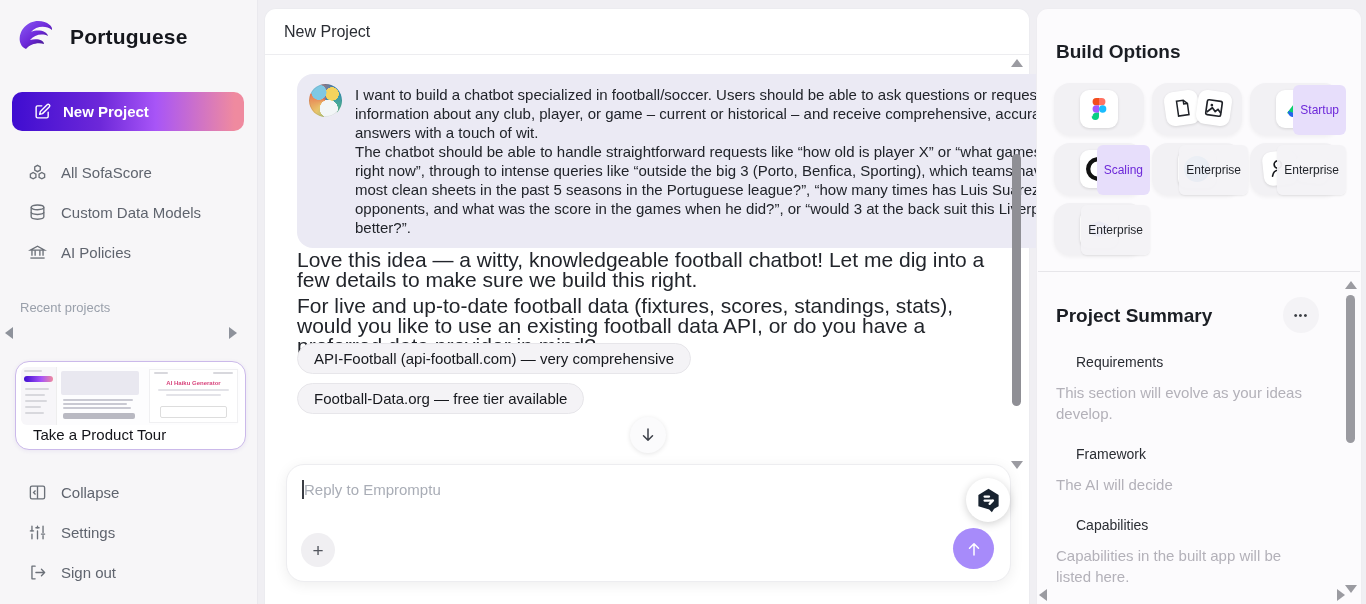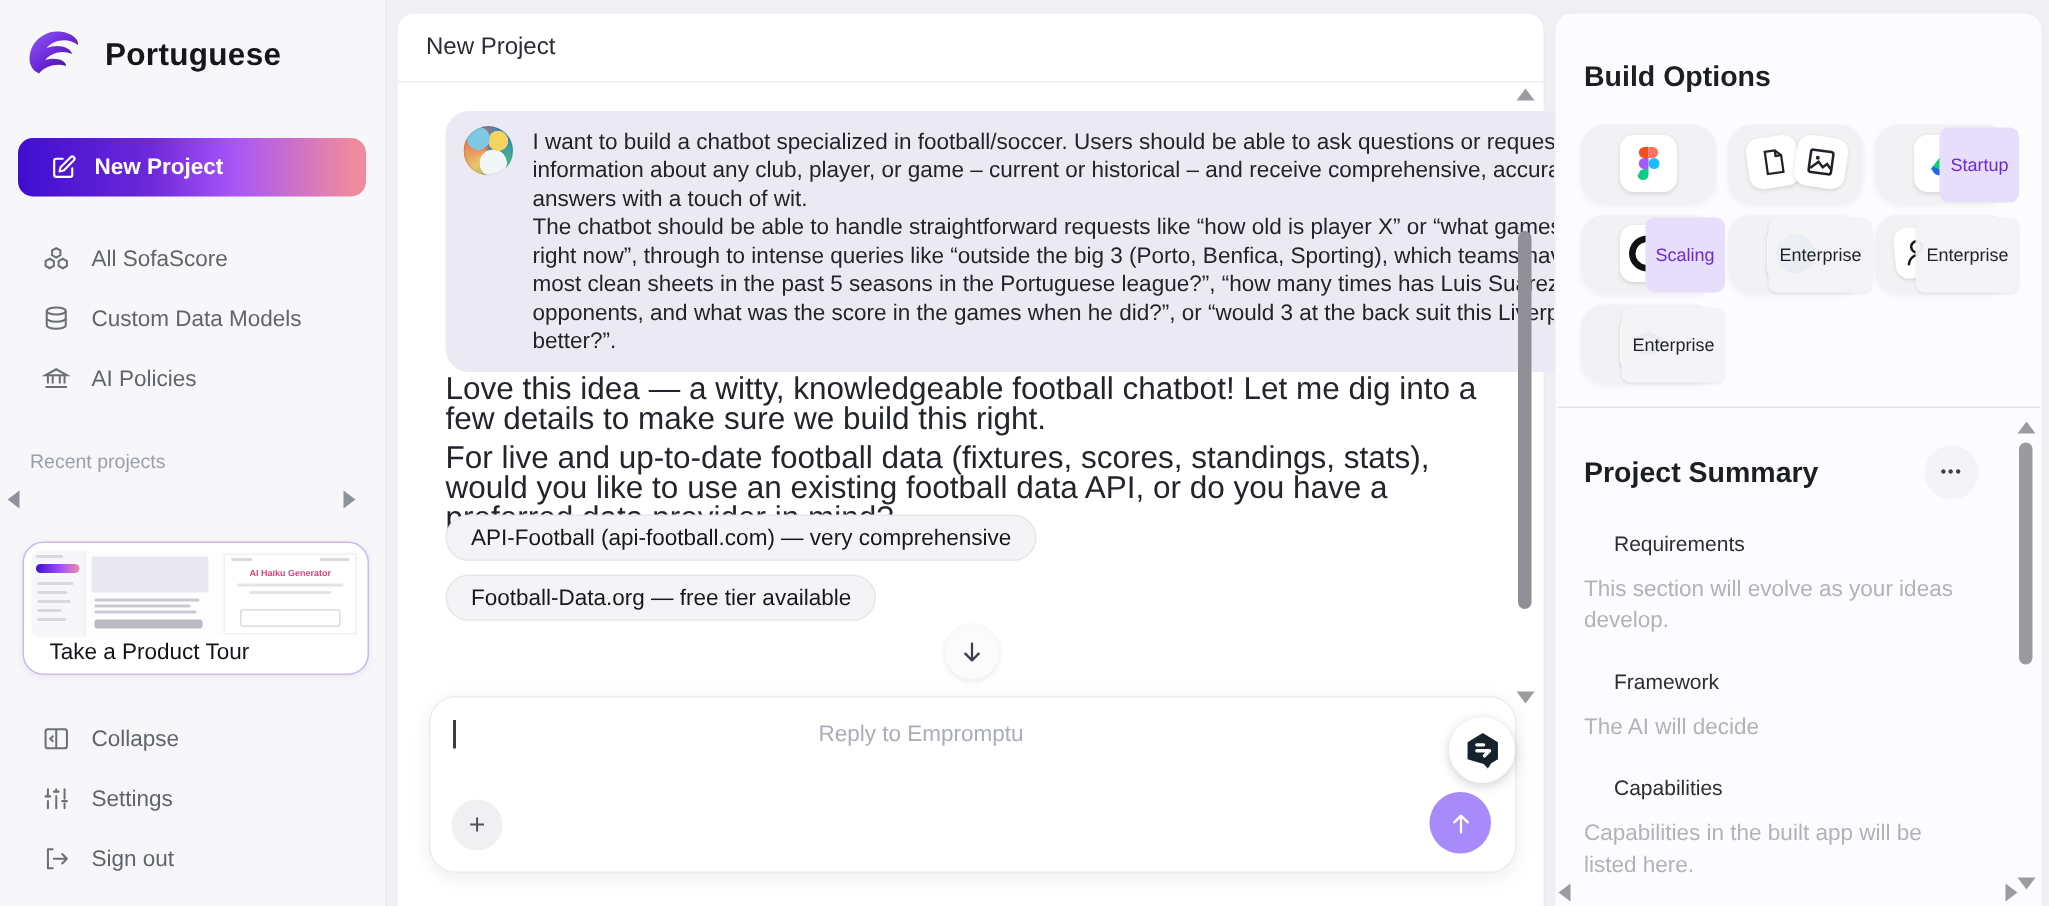--- a/index.html
+++ b/index.html
@@ -52,21 +52,21 @@
 
   
   .chat-scrollbar { position:absolute; right:8px; top:50px; width:10px; height:410px; }
   .tri { width:0; height:0; position:absolute; cursor:pointer; }
   .tri.up   { left:0; top:0;    border-left:6px solid transparent; border-right:6px solid transparent; border-bottom:8px solid #9b9ba1; }
   .tri.down { left:0; bottom:0; border-left:6px solid transparent; border-right:6px solid transparent; border-top:8px solid #9b9ba1; }
   .chat-thumb { position:absolute; left:1px; top:95px; width:9px; height:252px; border-radius:5px; background:#8f8f95; cursor:grab; }
 
   
   .composer { position:absolute; left:21px; top:455px; width:725px; height:118px; background:#fff; border:1px solid #ededf0; border-radius:18px; box-shadow:0 3px 14px rgba(0,0,0,.07); }
-  .composer input { position:absolute; left:17px; top:12px; width:620px; height:24px; border:none; outline:none; font-size:15px; color:#22252b; font-family:inherit; background:transparent;text-align:center; }
+  .composer input { position:absolute; left:17px; top:12px; width:620px; height:24px; border:none; outline:none; font-size:15px; color:#22252b; font-family:inherit; background:transparent; }
   .composer input::placeholder { color:#a9adb6; }
   .caret { position:absolute; left:15px; top:15px; width:1.5px; height:19px; background:#3a3d44; }
   .add-btn { position:absolute; left:14px; bottom:14px; width:34px; height:34px; border-radius:50%; background:#f0eff2; border:none; cursor:pointer; font-size:19px; color:#53565e; line-height:1; }
   .send-btn { position:absolute; right:16px; bottom:12px; width:41px; height:41px; border-radius:50%; background:#a78bfa; border:none; cursor:pointer; display:flex; align-items:center; justify-content:center; }
   .assist-widget { position:absolute; left:701px; top:469px; width:44px; height:44px; border-radius:50%; background:#fff; box-shadow:0 2px 8px rgba(0,0,0,.18); display:flex; align-items:center; justify-content:center; cursor:pointer; }
 
   
   .right-panel { position:absolute; left:1036px; top:8px; width:326px; height:596px; background:#fcfbfd; border:1px solid #eeedf1; border-bottom:none; border-radius:12px 12px 0 0; }
   .panel-title { position:absolute; left:19px; font-size:19px; font-weight:600; color:#1b1e24; }
   .build-card { position:absolute; width:90px; height:52px; background:#f2f1f4; border-radius:16px; box-shadow:0 2px 4px rgba(0,0,0,.05); cursor:pointer; }

